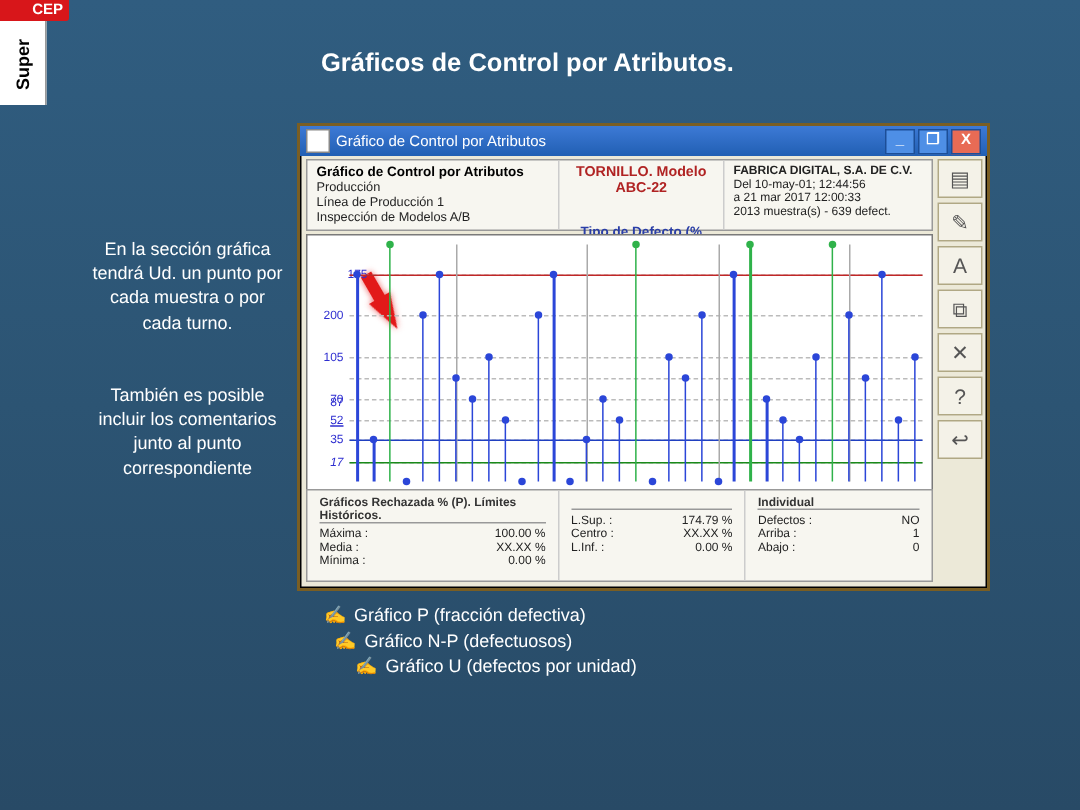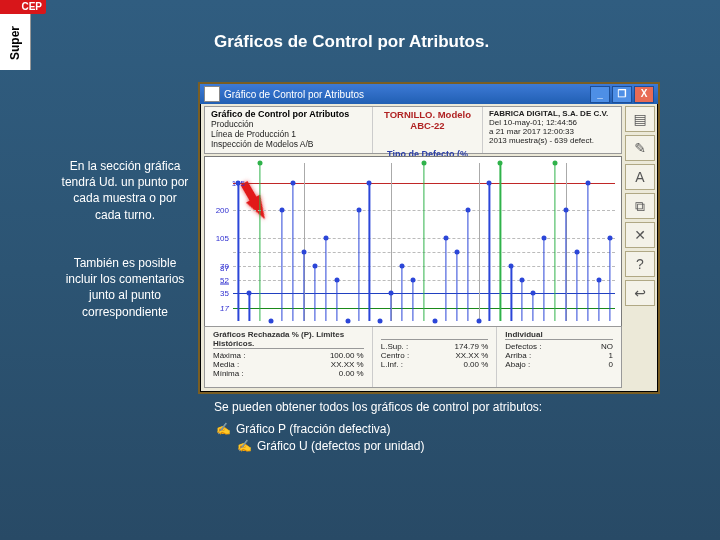--- a/index.html
+++ b/index.html
@@ -342,18 +342,18 @@
           <div class="strow">
             <span>Abajo :</span>
             <span>0</span>
           </div>
         </div>
     </div>
   </div>
 </div>
 
 <div class="bottom">
-  <div class="intro">Se pueden obtener todos los gráficos de control por atributos:</div>
   <ul id="blist">
       <li style="margin-left: 0px;">Gráfico P (fracción defectiva)</li>
+      <li style="margin-left: 7px;">Gráfico N-P (defectuosos)</li>
       <li style="margin-left: 21px;">Gráfico U (defectos por unidad)</li>
     </ul>
 </div>
 
 </body></html>

